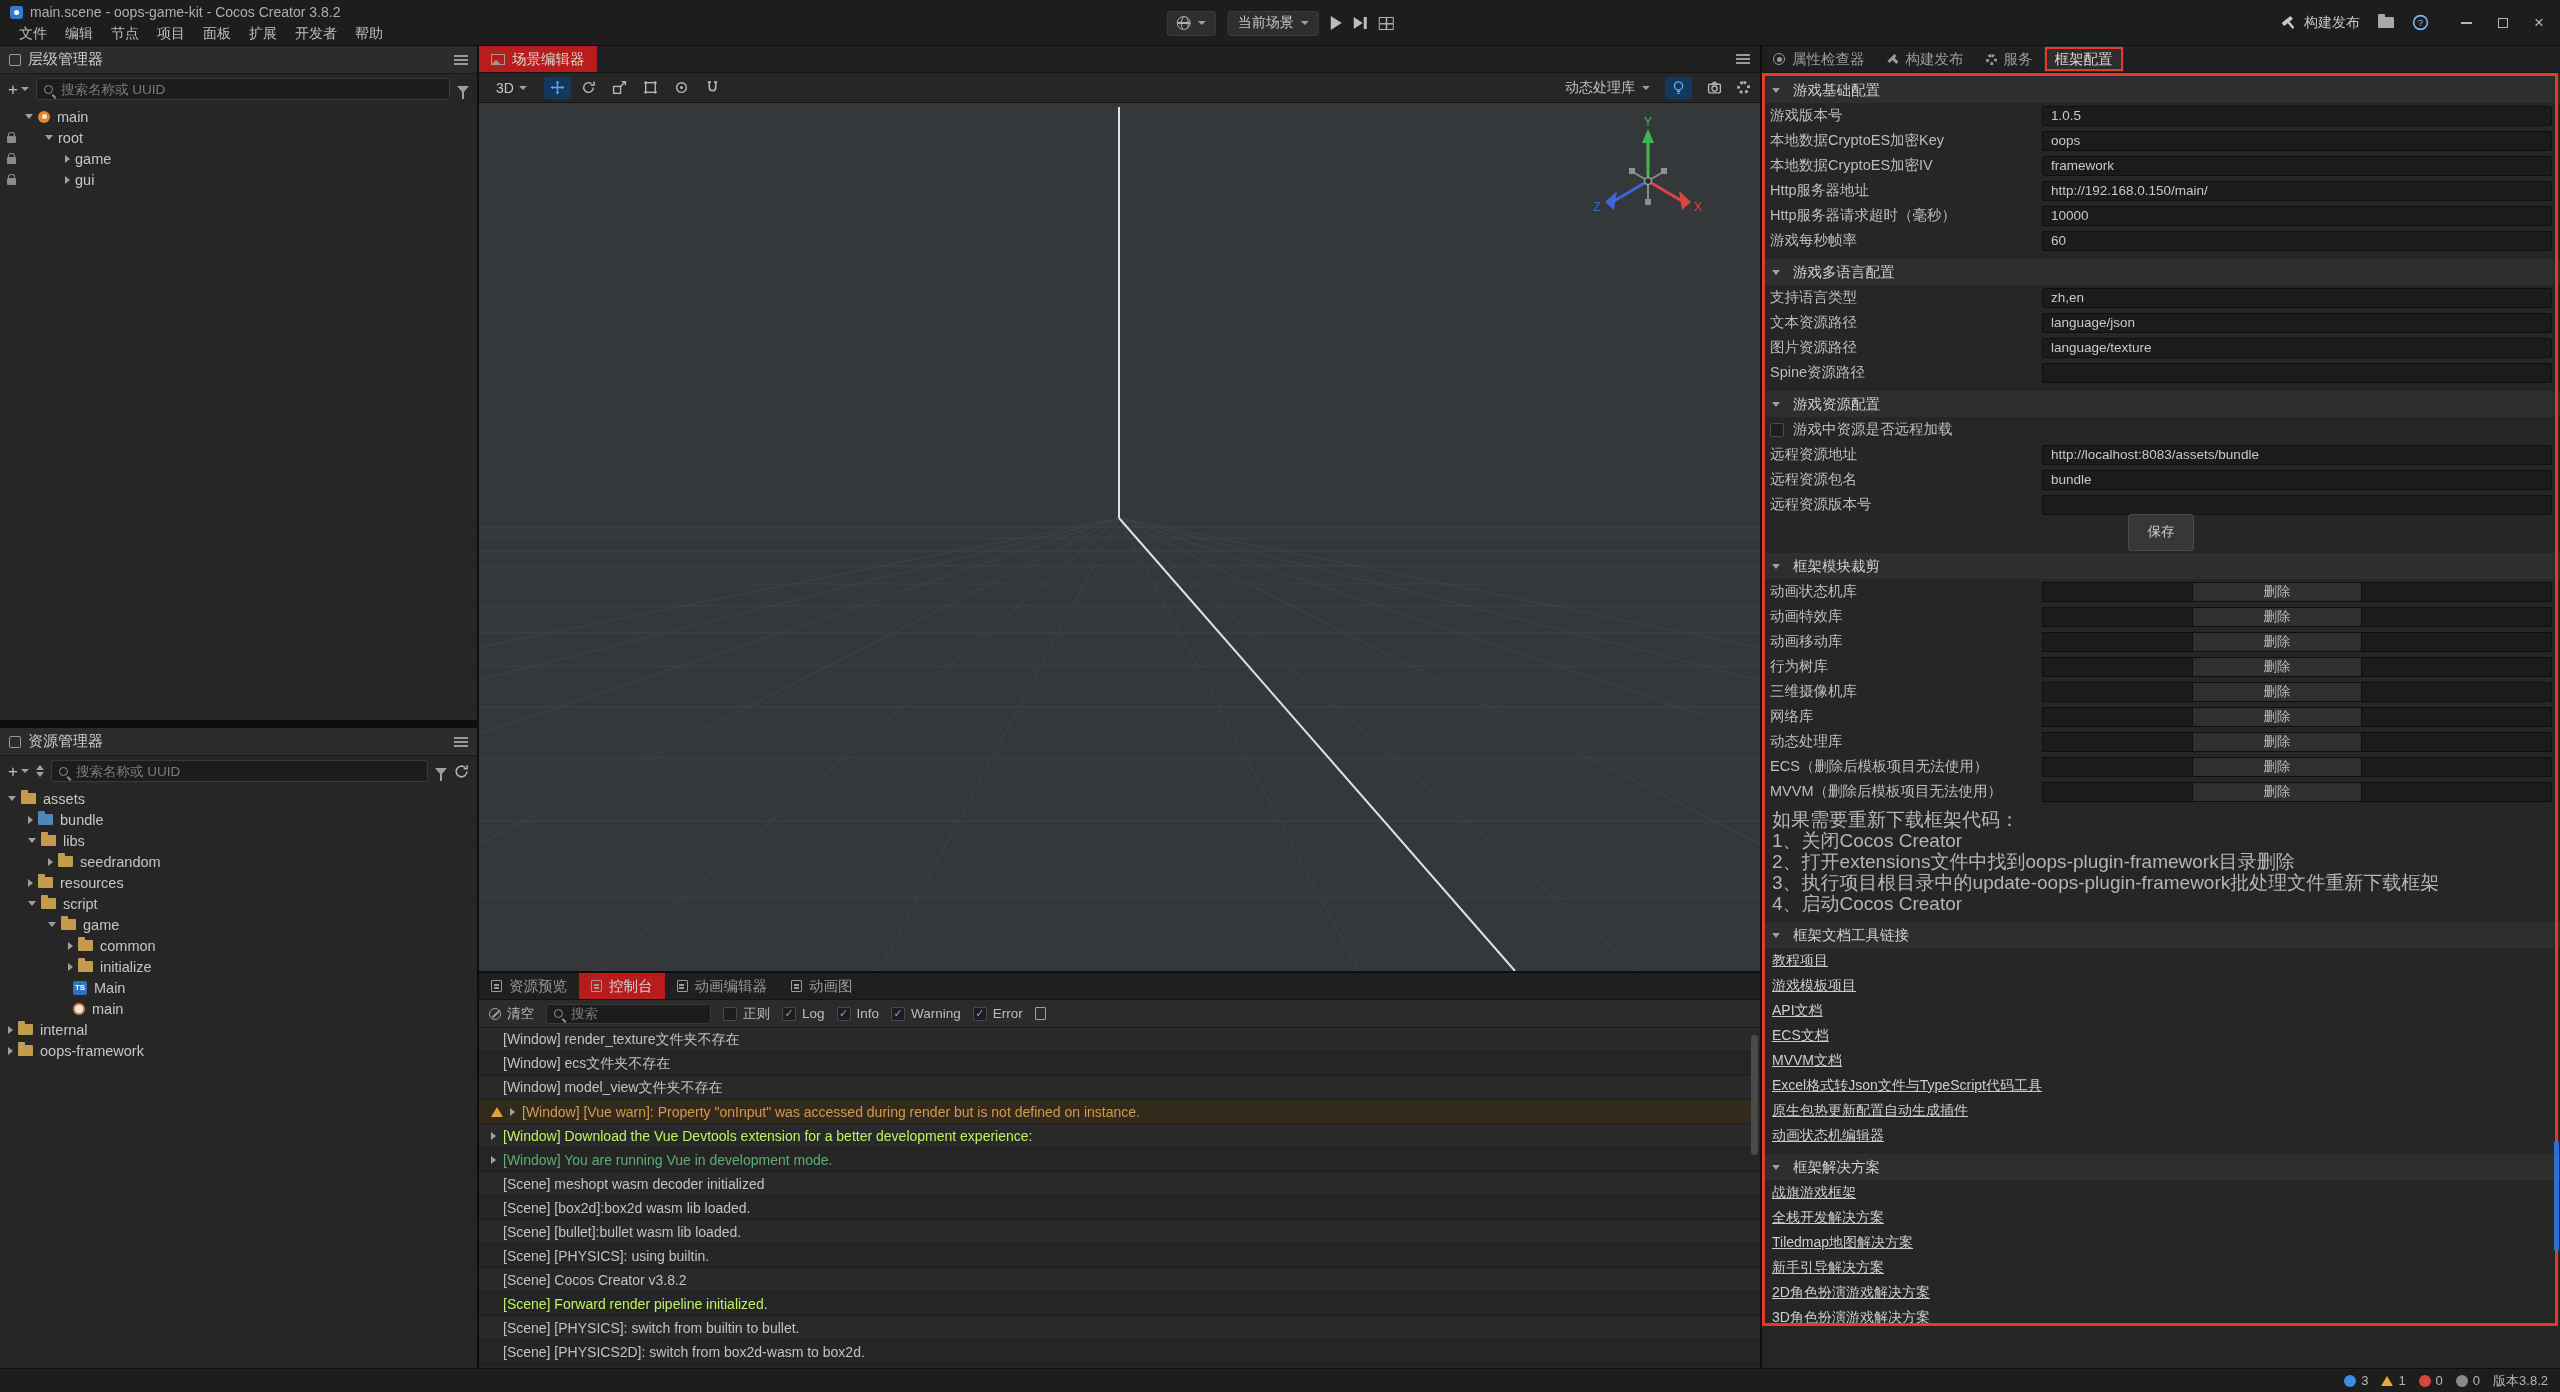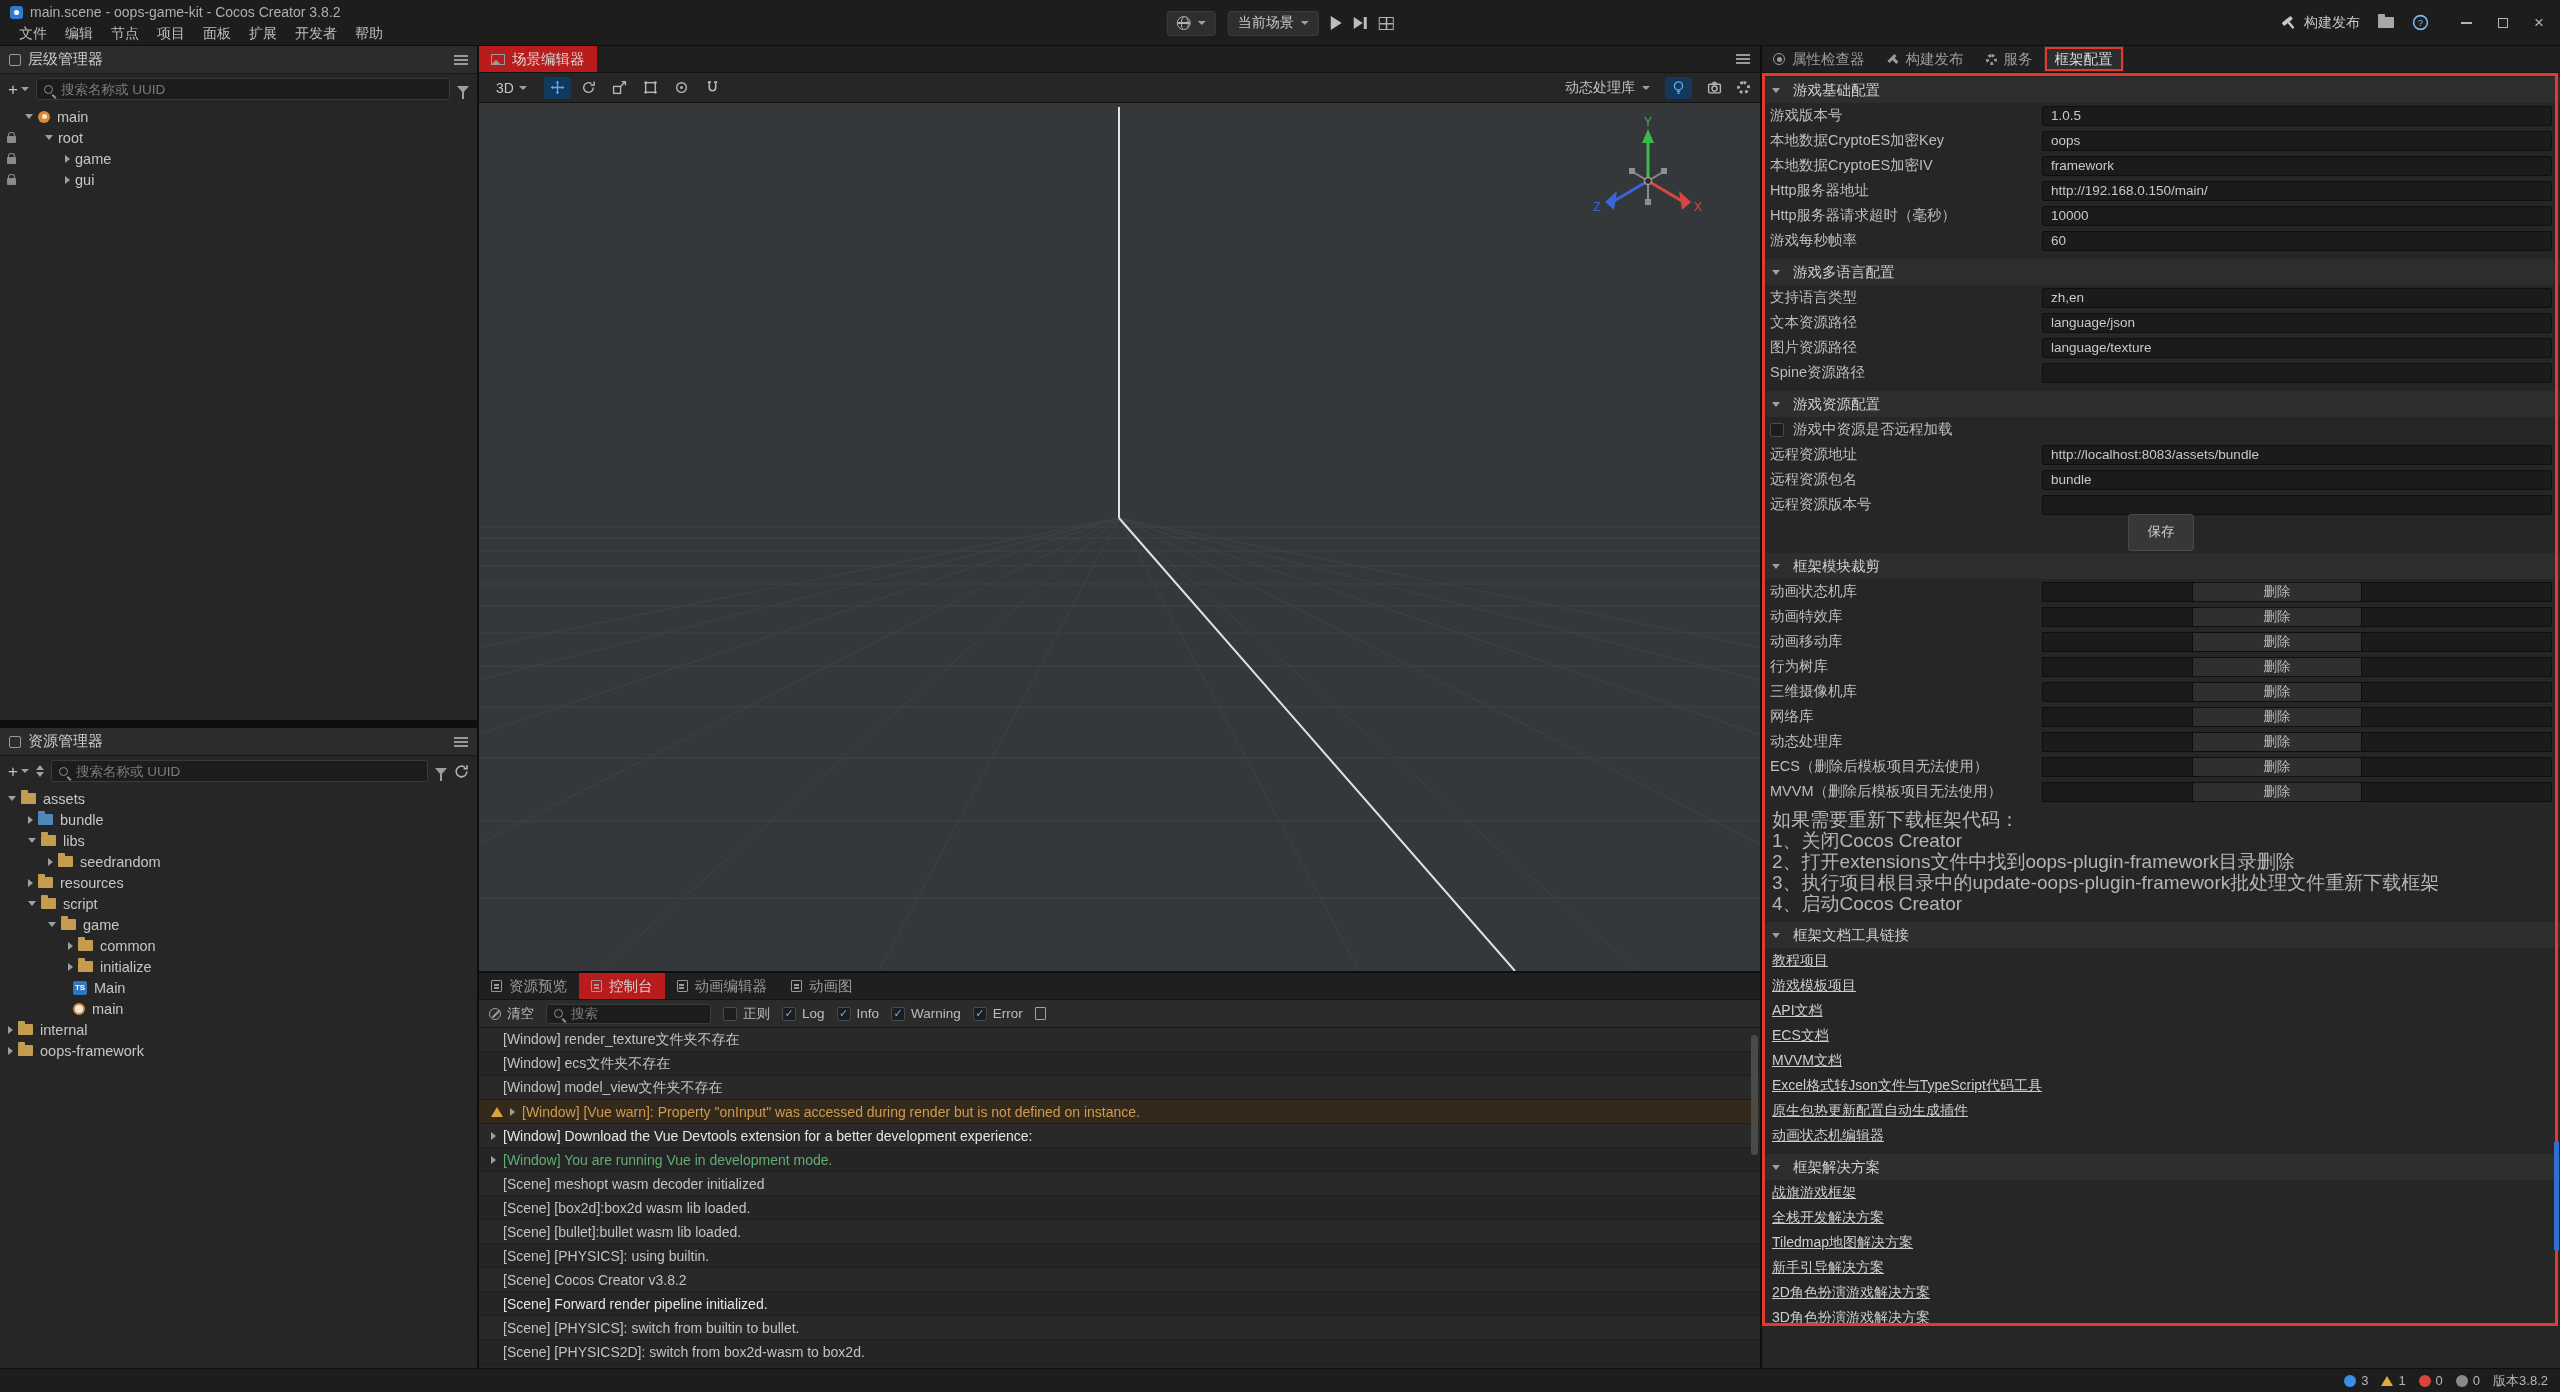--- a/index.html
+++ b/index.html
@@ -120,21 +120,21 @@
   .filt.checked .cbox::after{content:"✓";position:absolute;inset:0;display:flex;align-items:center;justify-content:center;color:#6ab0f3;font-size:11px;}
   .doc-ic{width:11px;height:13px;border:1.5px solid #a0a0a0;border-radius:1px;flex:none;}
   #log-list{flex:1;overflow:hidden;background:#252525;}
   .log-row{height:24px;display:flex;align-items:center;gap:7px;padding:0 12px;font-size:14px;color:#c2c2c2;border-bottom:1px solid #1e1e1e;white-space:nowrap;}
   .log-row:nth-child(odd){background:#292929;}
   .log-row .tri{visibility:hidden;margin-right:0;}
   .log-row.expand .tri{visibility:visible;}
   .wbadge{display:none;width:0;height:0;border-left:6px solid transparent;border-right:6px solid transparent;border-bottom:10px solid #e0a03a;flex:none;}
   .log-row.badge .wbadge{display:block;}
   .log-row.warn{color:#d29a4e;background:#332a1c !important;}
-  .log-row.infoblue{color:#e5e5e5;}
+  .log-row.infoblue{color:#bef264;}
   .log-row.infogreen{color:#5fae74;}
   .cscroll{position:absolute;right:2px;top:62px;width:7px;height:120px;background:#4a4a4a;border-radius:4px;}
 
   
   .itabs{height:27px;background:#1f1f1f;display:flex;align-items:stretch;border-bottom:1px solid #141414;flex:none;}
   .itab{display:flex;align-items:center;gap:7px;padding:0 11px;font-size:14.5px;color:#9a9a9a;position:relative;}
   .itab.active{background:#2d2d2d;color:#d8d8d8;}
   .itab.active::after{content:"";position:absolute;inset:1px;border:2px solid #e23b2e;pointer-events:none;}
   .ticon{width:12px;height:12px;flex:none;position:relative;}
   .itab.insp .ticon{border:1.5px solid currentColor;border-radius:50%;}

